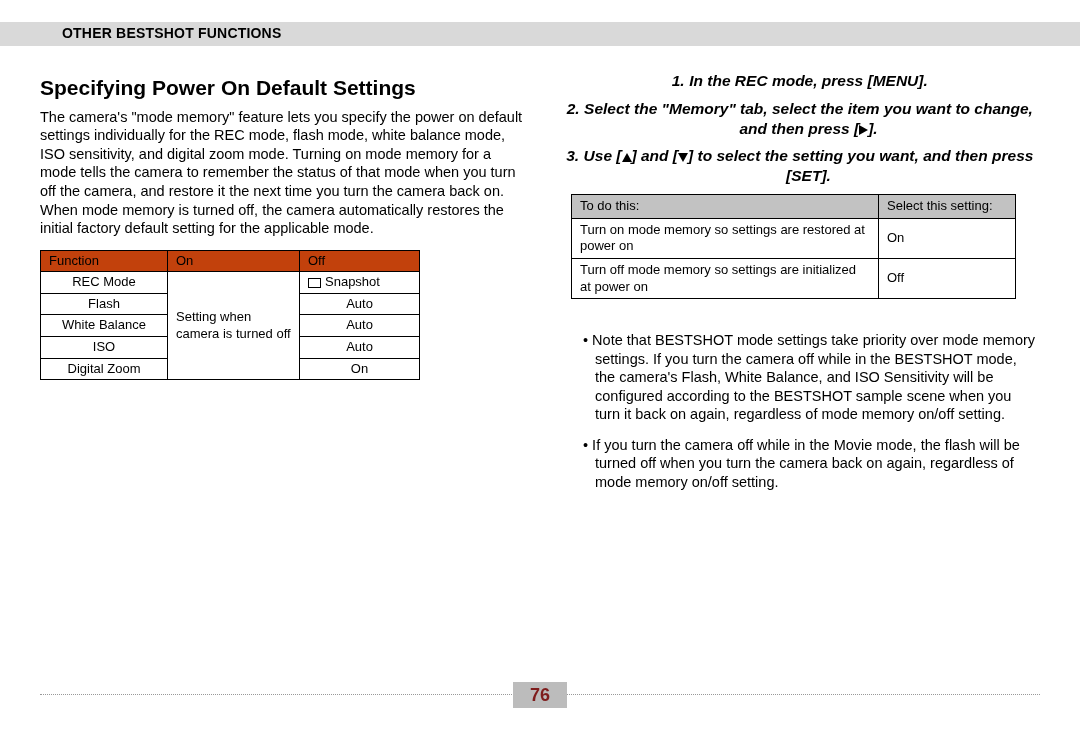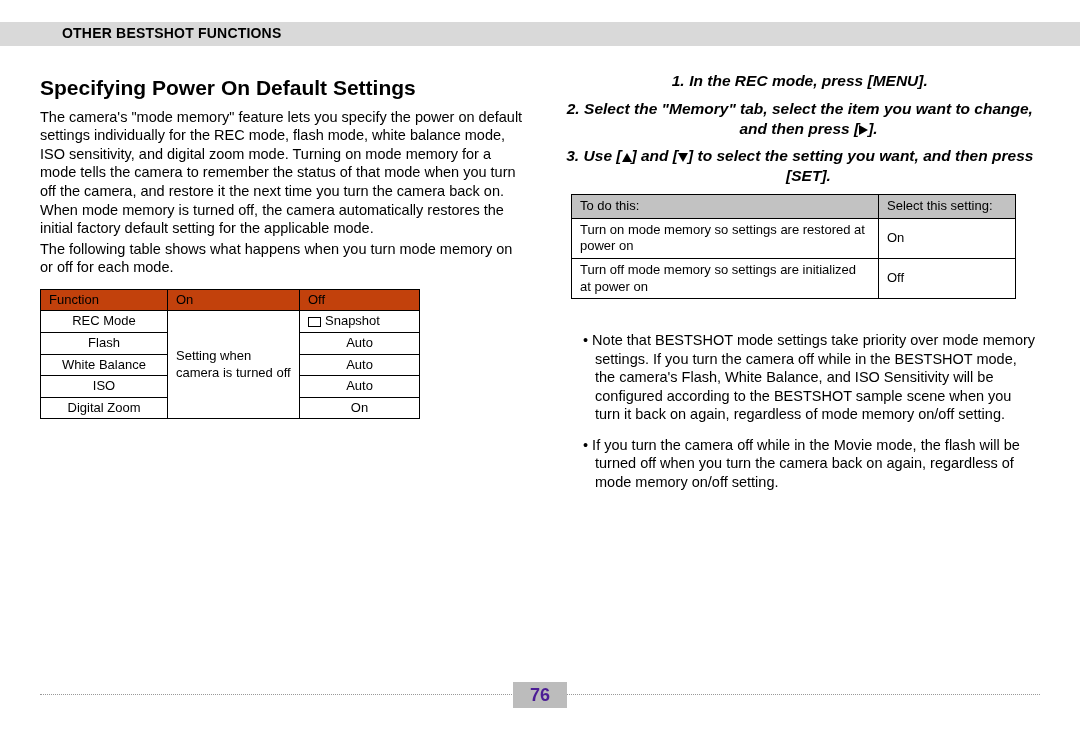--- a/index.html
+++ b/index.html
@@ -154,21 +154,21 @@
   }
   .notes li::before {
     content: "• ";
   }
   .page-num-box {
     position: absolute;
     left: 50%;
     bottom: 22px;
     transform: translateX(-50%);
     background: #bcbcbc;
-    color: #4c1d95;
+    color: #7f1d1d;
     font-weight: bold;
     font-size: 18px;
     width: 54px;
     height: 26px;
     line-height: 26px;
     text-align: center;
   }
   .footer-line {
     position: absolute;
     left: 40px; right: 40px;
@@ -182,21 +182,20 @@
 
 <div class="page">
   <div class="header-bar"></div>
   <p class="header-text">OTHER BESTSHOT FUNCTIONS</p>
 
   <div class="columns">
 
     <div class="col col-left">
       <h1>Specifying Power On Default Settings</h1>
       <p class="para">The camera's "mode memory" feature lets you specify the power on default settings individually for the REC mode, flash mode, white balance mode, ISO sensitivity, and digital zoom mode. Turning on mode memory for a mode tells the camera to remember the status of that mode when you turn off the camera, and restore it the next time you turn the camera back on. When mode memory is turned off, the camera automatically restores the initial factory default setting for the applicable mode.</p>
-      <p class="para">The following table shows what happens when you turn mode memory on or off for each mode.</p>
 
       <table class="tbl1">
         <tbody>
             <tr>
           <th style="width:110px">Function</th>
           <th style="width:115px">On</th>
           <th>Off</th>
         </tr>
         <tr>
           <td class="center">REC Mode</td>

